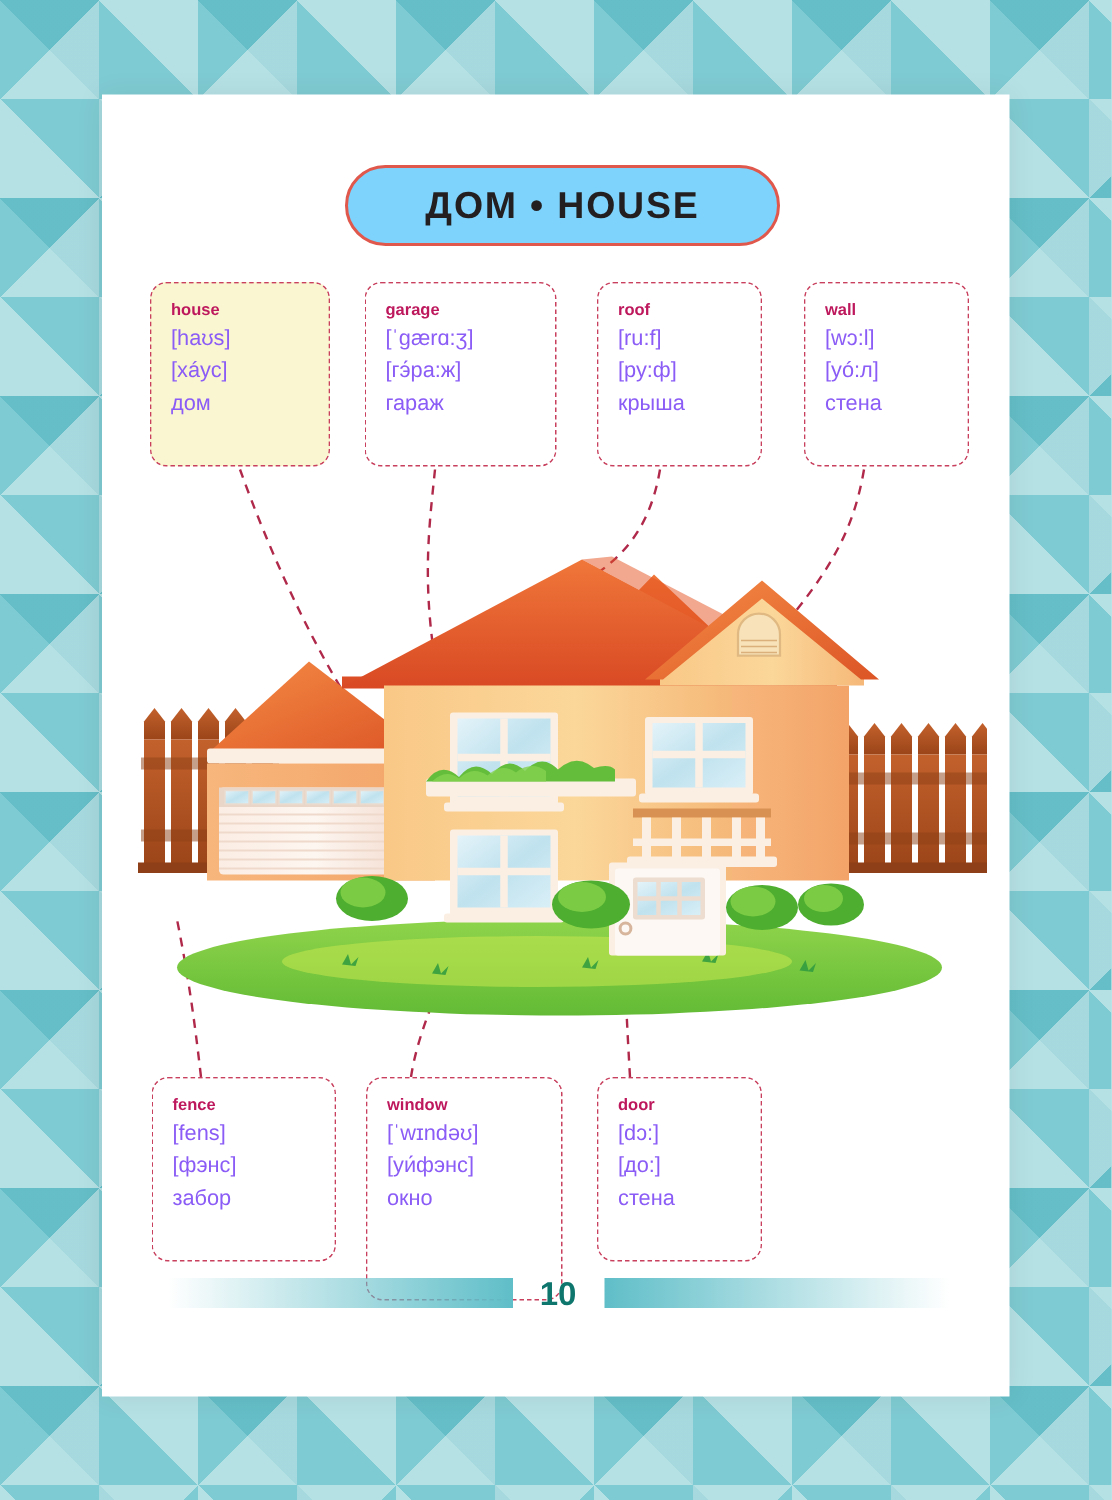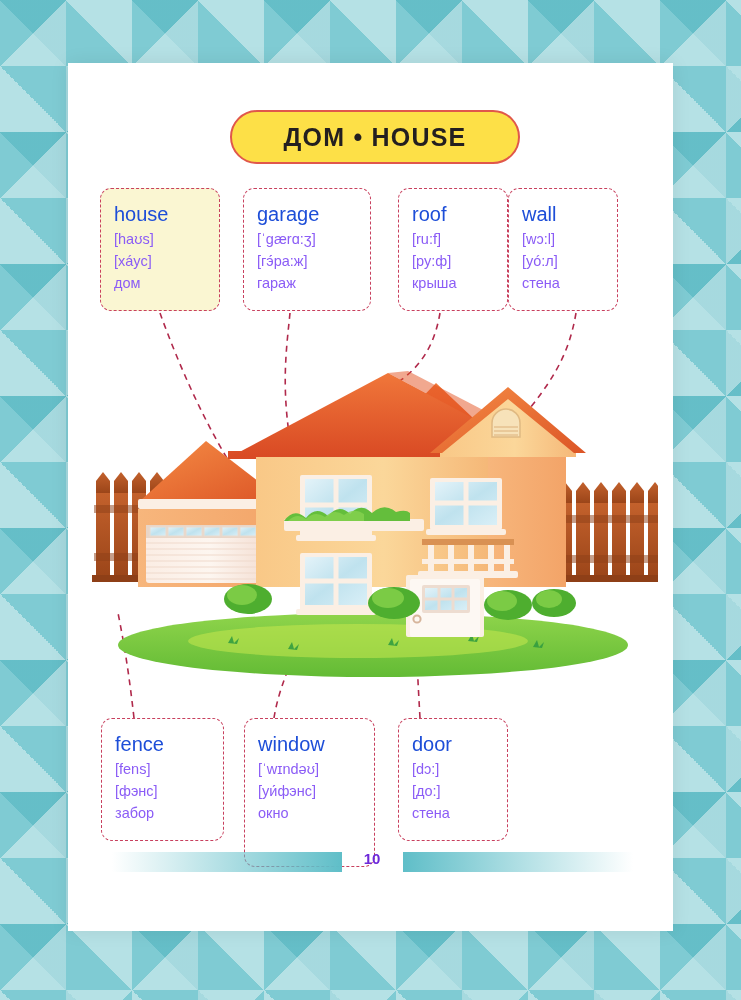--- a/index.html
+++ b/index.html
@@ -24,54 +24,54 @@
   
   #page{
     position:absolute;left:68px;top:63px;width:605px;height:868px;
     background:#ffffff;
     box-shadow:0 0 18px rgba(0,0,0,.08);
   }
 
   
   #title-pill{
     position:absolute;left:162px;top:47px;width:290px;height:54px;
-    background:#fde047;border:2.5px solid #E0574B;border-radius:28px;
+    background:#7dd3fc;border:2.5px solid #E0574B;border-radius:28px;
     display:flex;align-items:center;justify-content:center;
     box-sizing:border-box;
   }
   #title-pill .t{
     font-size:25px;font-weight:bold;color:#231F20;letter-spacing:1.2px;
     white-space:nowrap;
   }
 
   
   .card{
     position:absolute;box-sizing:border-box;
     border:1.6px dashed #C8405E;border-radius:11px;
     background:#ffffff;
     padding:10px 0 8px 13px;
   }
   .card.filled{background:#FAF6D2;}
-  .card .en{font-size:20px;font-weight:normal;color:#1d4ed8;line-height:1.5;}
+  .card .en{font-size:11px;font-weight:bold;color:#be185d;line-height:1.5;}
   .card .ln{font-size:14.5px;color:#8b5cf6;line-height:1.5;}
 
   
   #leaders{position:absolute;left:0;top:0;width:605px;height:868px;pointer-events:none;}
 
   
   #house-svg{position:absolute;left:20px;top:290px;width:570px;height:330px;}
 
   
   #footer{position:absolute;left:0;top:775px;width:605px;height:46px;}
   .fbar{position:absolute;top:14px;height:20px;}
   #fbar-left{left:44px;width:230px;background:linear-gradient(90deg,rgba(95,190,200,0) 0%,#5FBEC8 100%);}
   #fbar-right{left:335px;width:230px;background:linear-gradient(90deg,#5FBEC8 0%,rgba(95,190,200,0) 100%);}
   #page-number{
     position:absolute;left:274px;top:12px;width:60px;text-align:center;
-    font-size:15px;font-weight:bold;color:#6d28d9;
+    font-size:22px;font-weight:bold;color:#0f766e;
   }
 </style>
 </head>
 <body>
 
 <div id="bg"></div>
 
 <div id="page">
 
   <div id="title-pill">
@@ -321,21 +321,21 @@
     <div class="ln">крыша</div>
   </div>
 
   <div class="card" style="left:175px;top:125px;width:128px;height:123px;">
     <div class="en">garage</div>
     <div class="ln">[ˈgærɑ:ʒ]</div>
     <div class="ln">[гэ́ра:ж]</div>
     <div class="ln">гараж</div>
   </div>
 
-  <div class="card" style="left:440px;top:125px;width:110px;height:123px;">
+  <div class="card" style="left:468px;top:125px;width:110px;height:123px;">
     <div class="en">wall</div>
     <div class="ln">[wɔ:l]</div>
     <div class="ln">[уó:л]</div>
     <div class="ln">стена</div>
   </div>
 
   <div class="card" style="left:33px;top:655px;width:123px;height:123px;">
     <div class="en">fence</div>
     <div class="ln">[fens]</div>
     <div class="ln">[фэнс]</div>

